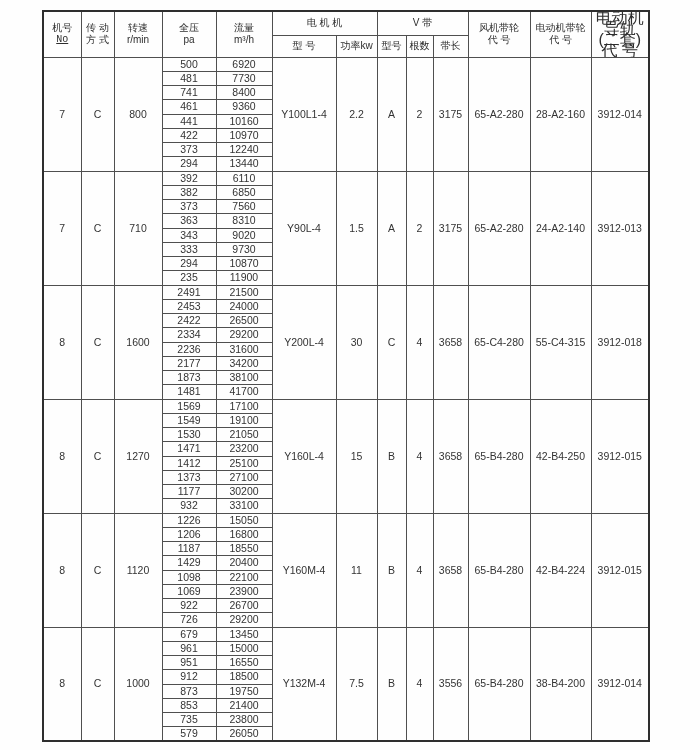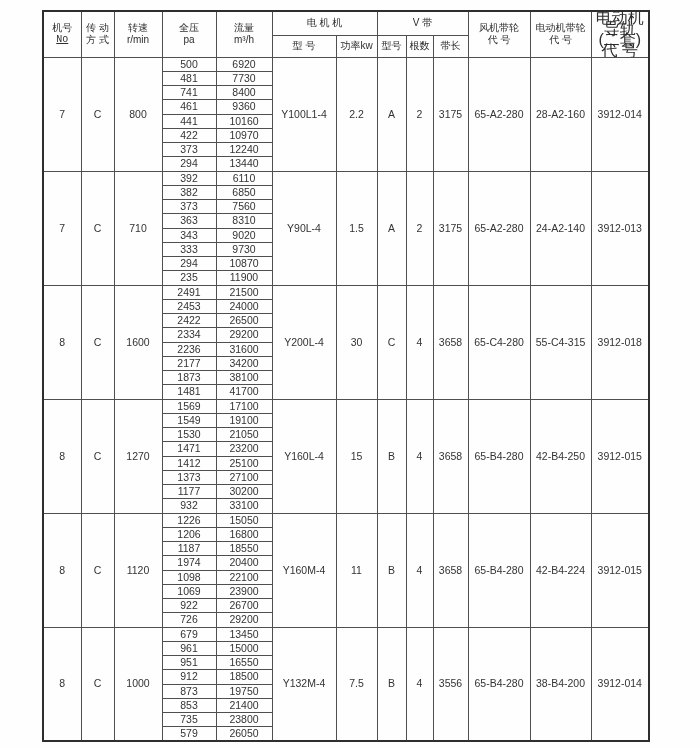--- a/index.html
+++ b/index.html
@@ -309,21 +309,21 @@
         </tr>
         <tr>
           <td>1206</td>
           <td>16800</td>
         </tr>
         <tr>
           <td>1187</td>
           <td>18550</td>
         </tr>
         <tr>
-          <td>1974</td>
+          <td>1429</td>
           <td>20400</td>
         </tr>
         <tr>
           <td>1098</td>
           <td>22100</td>
         </tr>
         <tr>
           <td>1069</td>
           <td>23900</td>
         </tr>

